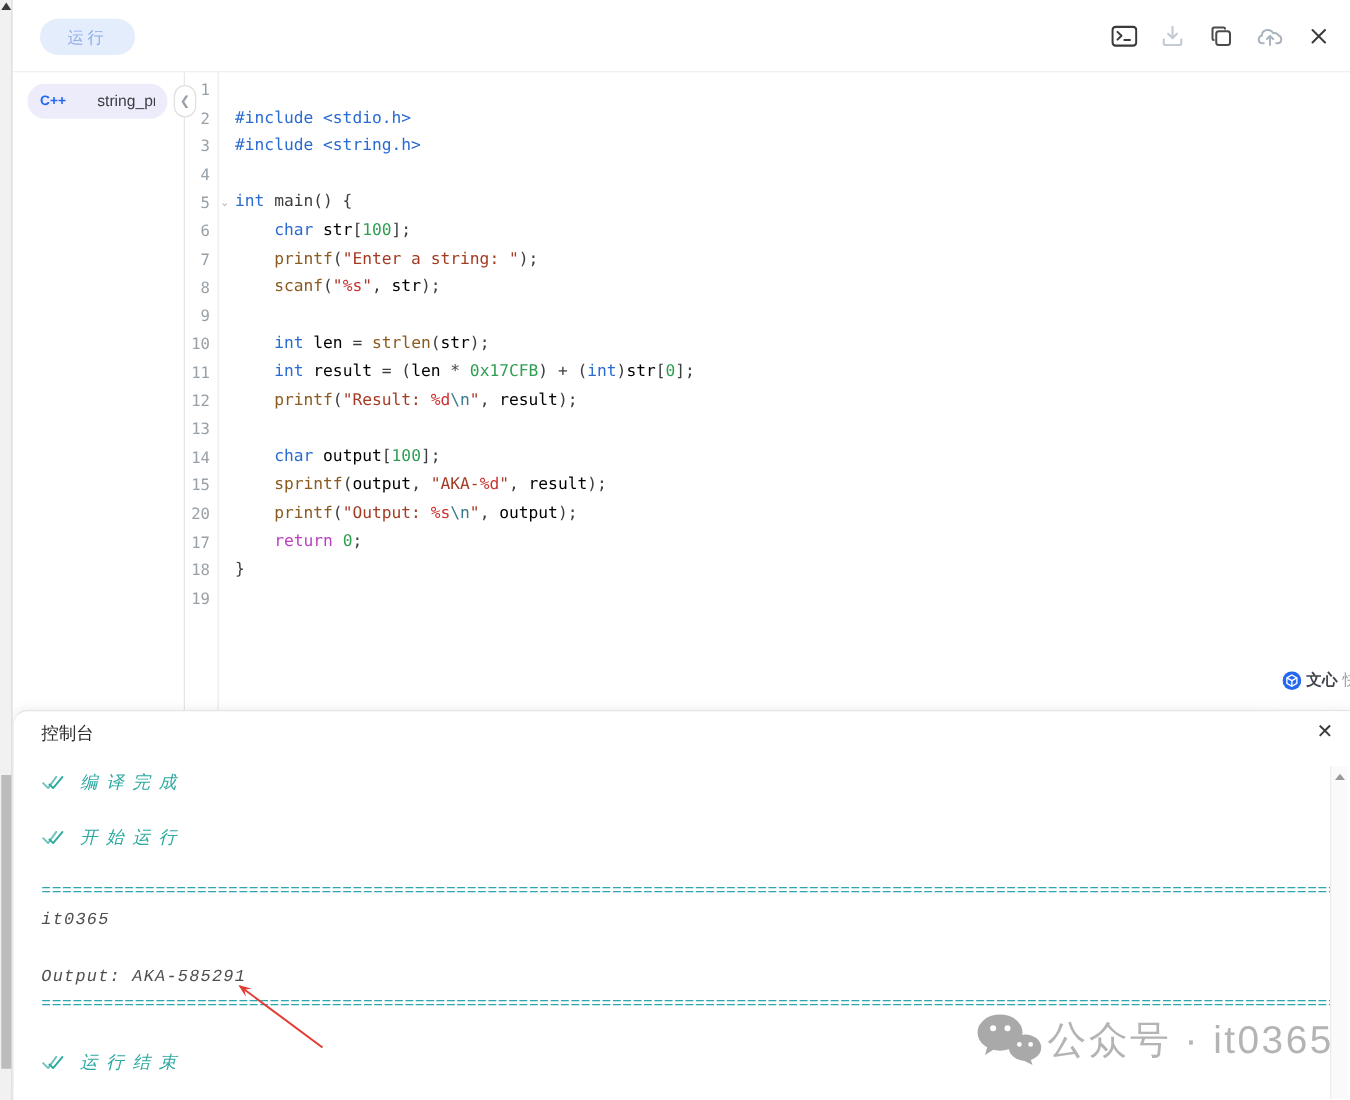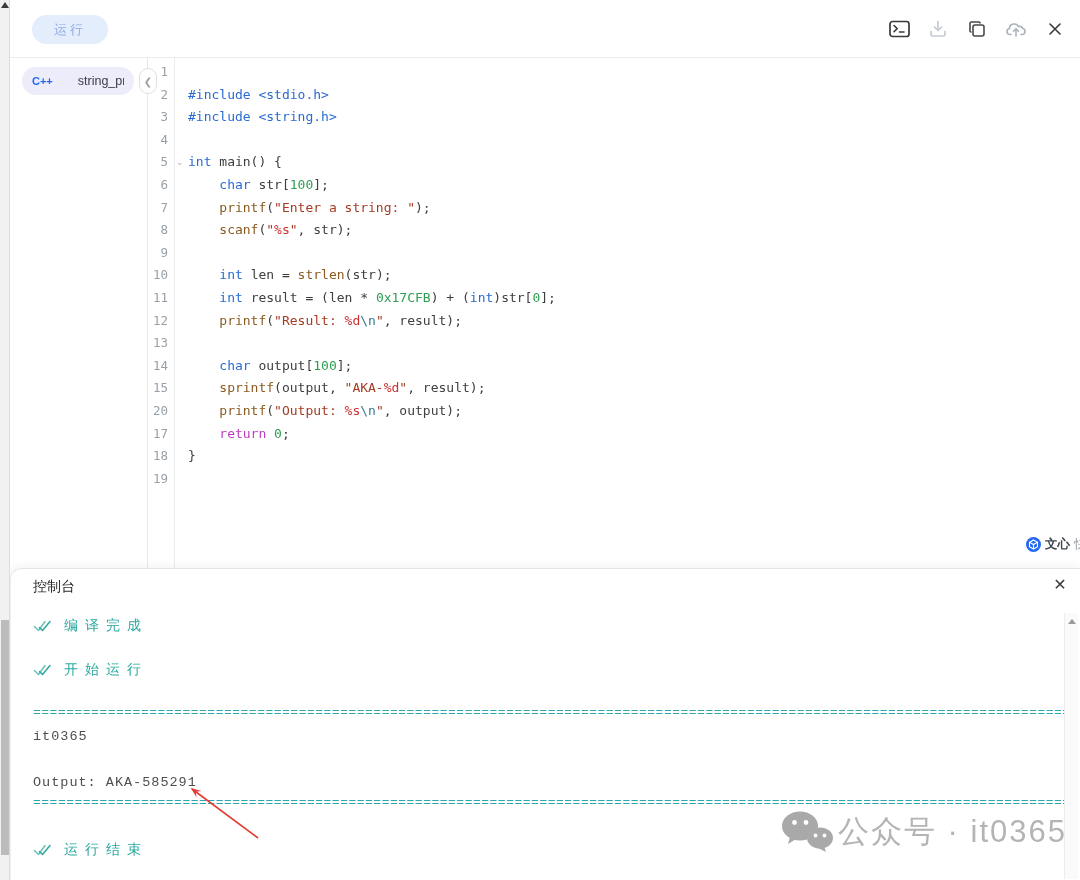--- a/index.html
+++ b/index.html
@@ -42,21 +42,21 @@
   .editor { position:absolute; left:148px; top:58px; width:932px; height:510px; background:#fff; }
   .gutter-line { position:absolute; left:26px; top:0; width:1px; height:510px; background:#ebebeb; }
   .code-rows { position:absolute; left:0; top:3px; width:932px; }
   .code-row { position:relative; height:22.6px; line-height:22.6px; white-space:pre; }
   .ln { position:absolute; left:0; width:20px; text-align:right; color:#98a0a8;
     font-family:"DejaVu Sans Mono", monospace; font-size:12.5px; }
   .fold { position:absolute; left:28px; top:0; color:#b3b3b3; font-size:9px; }
   .cl { position:absolute; left:40px; font-family:"DejaVu Sans Mono", monospace; font-size:13px; color:#3d3d3d; }
   .tk-kw  { color:#2a6bd2; }
   .tk-pre { color:#2a6bd2; }
-  .tk-var { color:#404040;margin-top:48px; }
+  .tk-var { color:#000000;margin-top:48px; }
   .tk-fn  { color:#8a5a1f; }
   .tk-str { color:#a43c24; }
   .tk-fmt { color:#cd3131; }
   .tk-esc { color:#3a7b8f; }
   .tk-num { color:#2f9e52; }
   .tk-ctrl{ color:#bb3fbf; }
   .tk-pl  { color:#3d3d3d; }
 
   
   .comate-badge { position:absolute; left:1026px; top:536px; display:flex; align-items:center;
@@ -64,21 +64,21 @@
   .comate-text-primary { font-size:12.5px; font-weight:bold; color:#40444c; }
   .comate-text-secondary { font-size:12.5px; color:#9aa0a6; }
 
   
   .console { position:absolute; left:10px; top:568px; width:1070px; height:312px;
     background:#fff; border-top:1px solid #e4e4e4; border-left:1px solid #eee;
     border-top-left-radius:12px; box-shadow:-1px -2px 8px rgba(0,0,0,0.05); }
   .console-title { position:absolute; left:22px; top:9px; font-size:14px; color:#2b2b2b; }
   .console-close { position:absolute; right:10px; top:6px; font-size:16px; color:#3a3a3a;
     cursor:pointer; width:20px; text-align:center; }
-  .console-body { position:absolute; left:22px; top:0; width:1032px; height:312px; overflow:hidden; }
+  .console-body { position:absolute; left:22px; top:0; width:1032px; height:312px; overflow:hidden;font-style:italic; }
   .evt { position:absolute; display:flex; align-items:center; gap:12px; }
   .evt-label { font-size:14px; letter-spacing:7px; color:#2ca9a0; white-space:nowrap; }
   .sep { position:absolute; left:0; width:1032px; font-family:"Liberation Mono", monospace;
     font-size:13px; letter-spacing:0.5px; color:#2fa7b0; white-space:nowrap; overflow:hidden; }
   .out { position:absolute; left:0; font-family:"Liberation Mono", monospace;
     font-size:13.5px; letter-spacing:1px; color:#4f4f4f; white-space:nowrap; }
   .console-scrollbar { position:absolute; right:2px; top:44px; width:14px; height:266px;
     background:#fafafa; border-left:1px solid #ececec; }
   .cs-arrow { position:absolute; left:3px; top:6px; width:0; height:0;
     border-left:4px solid transparent; border-right:4px solid transparent;

